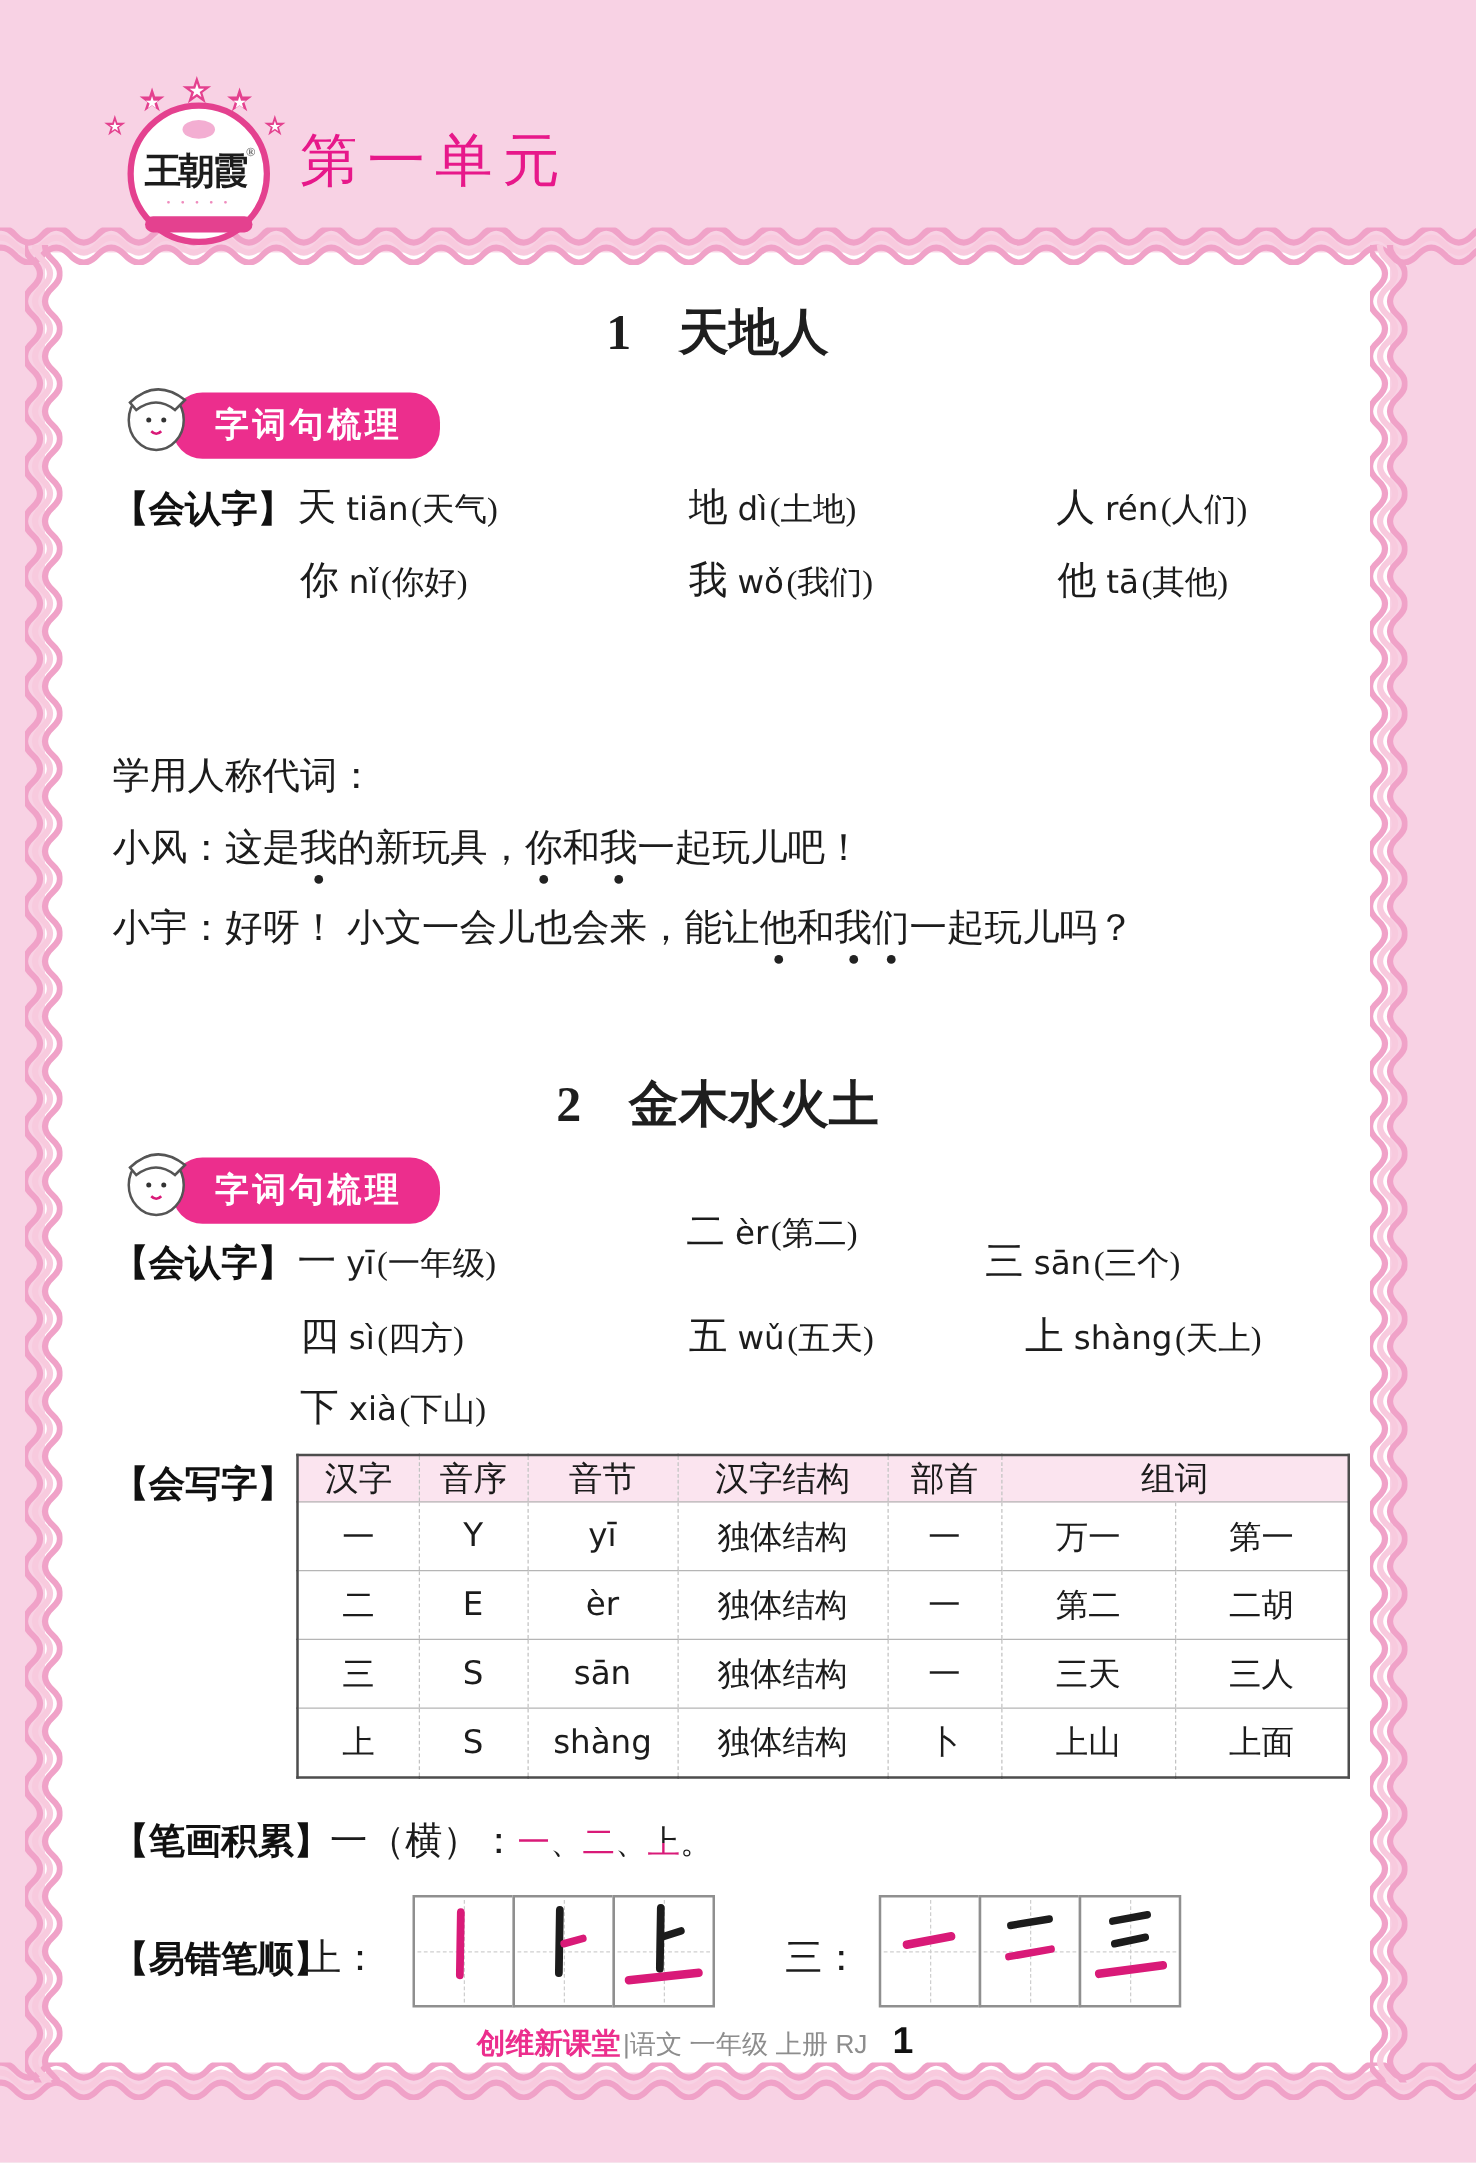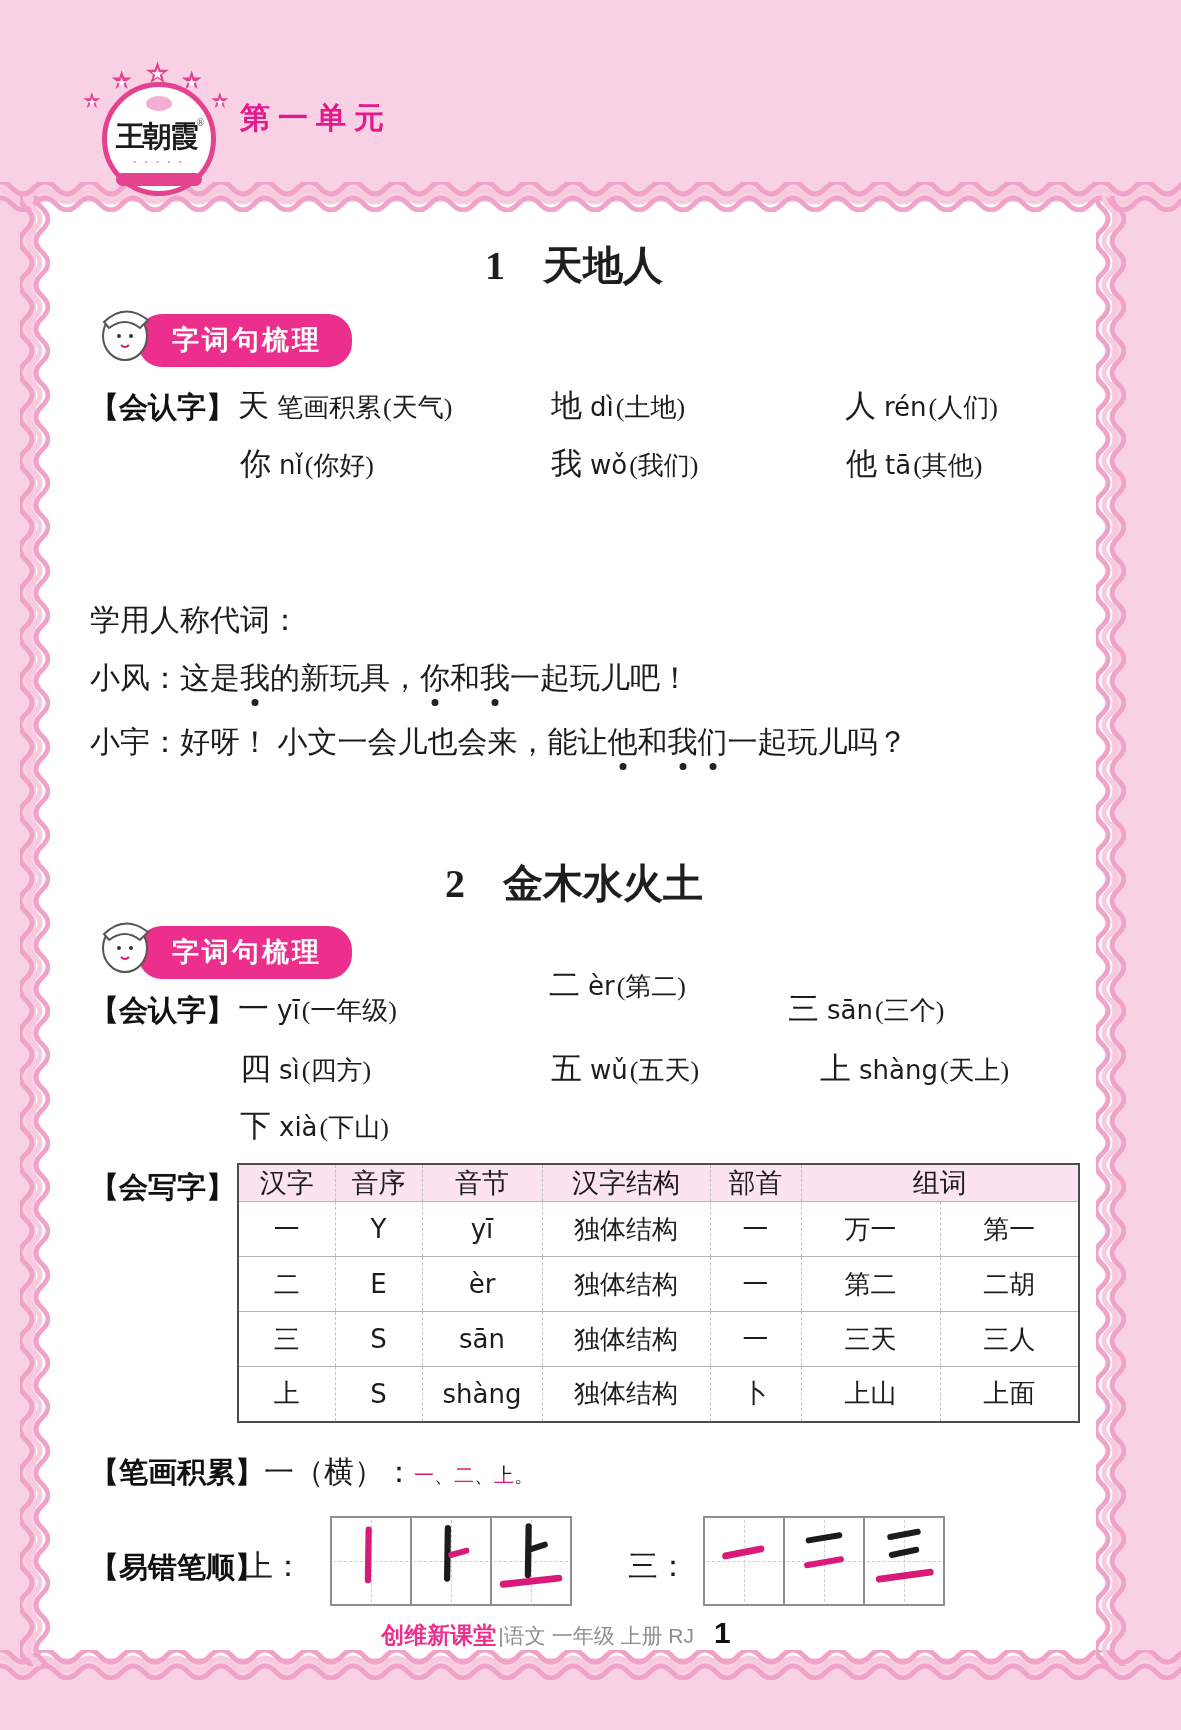--- a/index.html
+++ b/index.html
@@ -24,21 +24,21 @@
   .logo-blob{position:absolute;left:50%;top:9px;transform:translateX(-50%);width:26px;height:15px;
              background:#f3aed2;border-radius:50%;}
   .logo-name{position:absolute;left:0;right:0;top:30px;text-align:center;font-weight:bold;
              font-size:29px;letter-spacing:-2px;}
   .logo-reg{font-size:10px;vertical-align:top;color:#666;}
   .logo-dots{position:absolute;left:0;right:0;top:70px;text-align:center;color:#ef8bbd;
              font-size:9px;letter-spacing:3px;}
   .logo-banner{position:absolute;left:50%;bottom:5px;transform:translateX(-50%);
                width:86px;height:13px;background:#e4418f;border-radius:7px;}
 
-  .unit-title{position:absolute;left:240px;top:98px;font-size:30px;font-weight:bold;
+  .unit-title{position:absolute;left:240px;top:98px;font-size:46px;font-weight:normal;
               color:var(--pink);letter-spacing:8px;}
 
   .lesson-title{position:absolute;left:36px;width:1076px;text-align:center;
                 font-weight:bold;font-size:40px;color:#1e1e1e;}
   .lesson-title .num{margin-right:38px;}
 
   
   .badge{position:absolute;display:flex;align-items:flex-start;}
   .mascot{width:58px;height:62px;flex:0 0 auto;z-index:2;}
   .pill{background:var(--badge);color:#fff;font-weight:bold;font-size:27px;letter-spacing:3px;
@@ -137,21 +137,21 @@
       <ellipse cx="29" cy="36" rx="22" ry="24" fill="#fff" stroke="#555" stroke-width="2"></ellipse>
       <path d="M8 22 Q29 2 52 20 L44 28 Q29 16 13 28 Z" fill="#fff" stroke="#555" stroke-width="2"></path>
       <circle cx="23" cy="36" r="2" fill="#333"></circle>
         <circle cx="35" cy="36" r="2" fill="#333"></circle>
       <path d="M25 45 q4 4 8 0" stroke="#d91a78" stroke-width="2" fill="none"></path>
     </svg>
     <div class="pill sans">字词句梳理</div>
   </div>
 
   <div class="abs blabel" style="left:90px;top:388px">【会认字】</div>
-  <div class="entry" style="left:238px;top:385px"><span class="hz">天</span><span class="py">笔画积累</span><span class="wd">(天气)</span></div>
+  <div class="entry" style="left:238px;top:385px"><span class="hz">天</span><span class="py">tiān</span><span class="wd">(天气)</span></div>
   <div class="entry" style="left:551px;top:385px"><span class="hz">地</span><span class="py">dì</span><span class="wd">(土地)</span></div>
   <div class="entry" style="left:845px;top:385px"><span class="hz">人</span><span class="py">rén</span><span class="wd">(人们)</span></div>
   <div class="entry" style="left:240px;top:443px"><span class="hz">你</span><span class="py">nǐ</span><span class="wd">(你好)</span></div>
   <div class="entry" style="left:551px;top:443px"><span class="hz">我</span><span class="py">wǒ</span><span class="wd">(我们)</span></div>
   <div class="entry" style="left:846px;top:443px"><span class="hz">他</span><span class="py">tā</span><span class="wd">(其他)</span></div>
 
 
   <div class="body-text" style="left:90px;top:600px">学用人称代词：</div>
   <div class="body-text" style="left:90px;top:658px"><span>小风：这是</span><span class="emph">我</span><span>的新玩具，</span><span class="emph">你</span><span>和</span><span class="emph">我</span><span>一起玩儿吧！</span></div>
   <div class="body-text" style="left:90px;top:722px"><span>小宇：好呀！ 小文一会儿也会来，能让</span><span class="emph">他</span><span>和</span><span class="emph">我</span><span class="emph">们</span><span>一起玩儿吗？</span></div>
@@ -235,21 +235,21 @@
         <td>独体结构</td>
         <td>卜</td>
         <td>上山</td>
         <td>上面</td>
       </tr>
     </tbody>
       </table>
   </div>
 
   <div class="abs" style="left:90px;top:1452px;white-space:nowrap">
-    <span class="blabel">【笔画积累】</span><span style="font-size:30px">一（横）：</span><span style="font-size:20px"><span class="pk">一</span><span>、</span><span class="pk">二</span><span>、</span><span class="sp-bp">上</span><span>。</span></span>
+    <span class="blabel">【笔画积累】</span><span style="font-size:30px">一（横）：</span><span style="font-size:26px"><span class="pk">一</span><span>、</span><span class="pk">二</span><span>、</span><span class="sp-bp">上</span><span>。</span></span>
   </div>
 
   <div class="abs blabel" style="left:90px;top:1548px">【易错笔顺】</div>
   <div class="glabel" style="left:243px;top:1546px">上：</div>
   <div class="grid" style="left:330px;top:1516px">
       <div class="gcell">
         <div class="gv"></div>
         <div class="gh"></div>
         <svg viewBox="0 0 100 100" preserveAspectRatio="none">
           <line x1="47" y1="14" x2="46" y2="72" stroke="#d91a78" stroke-width="8" stroke-linecap="round"></line>

